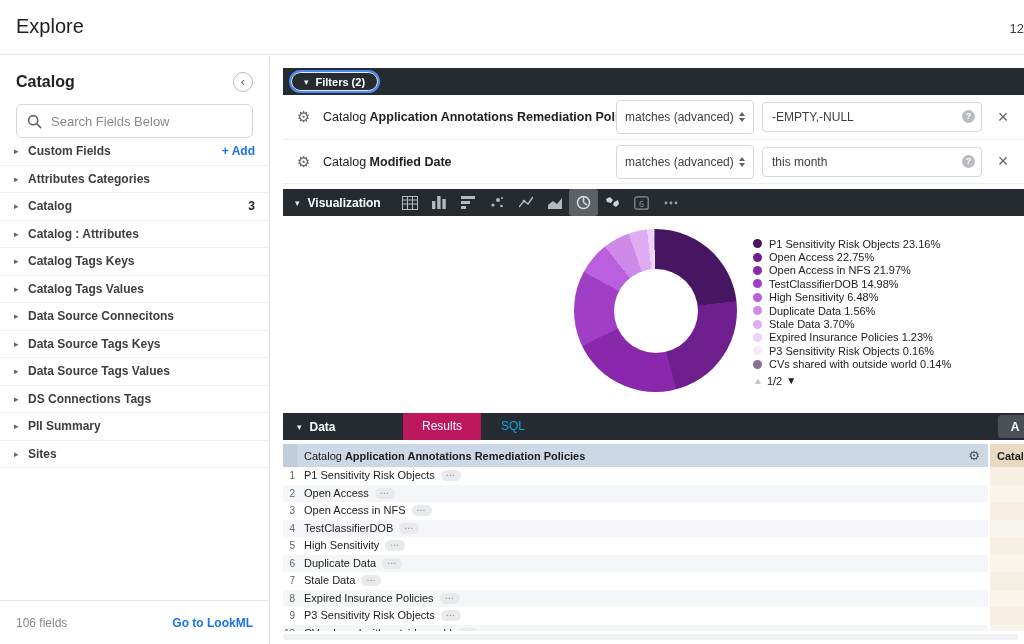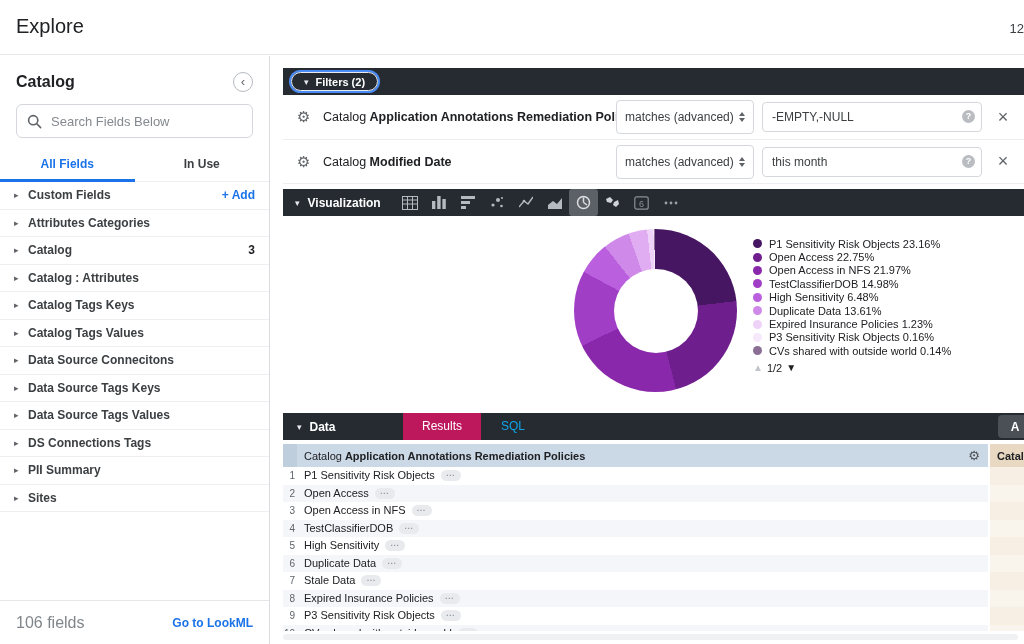--- a/index.html
+++ b/index.html
@@ -32,21 +32,21 @@
   .field-list { list-style:none; }
   .field-item { height:27.5px; display:flex; align-items:center; border-bottom:1px solid #edeff1;
     padding:0 14px 0 14px; cursor:pointer; }
   .field-caret { color:#5f6368; font-size:9px; width:14px; flex:none; }
   .field-label { font-size:12px; font-weight:700; color:#3c4043; flex:1;
     white-space:nowrap; overflow:hidden; }
   .field-action { font-size:12px; font-weight:700; color:#1a73e8; }
   .field-count { font-size:12px; font-weight:700; color:#202124; }
   .sidebar-footer { position:absolute; left:0; right:0; bottom:0; height:44px;
     border-top:1px solid #e4e6e8; display:flex; align-items:center; justify-content:space-between; padding:0 16px; }
-  .fields-count { font-size:16px; color:#80868b; }
+  .fields-count { font-size:12px; color:#80868b; }
   .lookml-link { font-size:12px; font-weight:700; color:#1a73e8; text-decoration:none; cursor:pointer; }
 
   
   .main { position:absolute; left:283px; right:0; top:55px; bottom:0; background:#fff; }
   .bar { background:#262b31; height:27px; display:flex; align-items:center; color:#fff; }
   .bar-caret { font-size:9px; color:#e8eaed; }
   .bar-label { font-size:12px; font-weight:700; color:#fff;text-align:center; }
 
   
   .filters-bar { margin-top:13px; padding-left:8px; }
@@ -141,25 +141,20 @@
     <span class="sidebar-title">Catalog</span>
     <span class="collapse-btn">‹</span>
   </div>
   <div class="searchbox">
     <svg width="15" height="15" viewBox="0 0 15 15">
       <circle cx="6.2" cy="6.2" r="4.6" fill="none" stroke="#5f6368" stroke-width="1.6"></circle>
       <line x1="9.8" y1="9.8" x2="13.6" y2="13.6" stroke="#5f6368" stroke-width="1.6" stroke-linecap="round"></line>
     </svg>
     <input placeholder="Search Fields Below" style="">
   </div>
-  <div class="sb-tabs">
-    <div class="sb-tab active">All Fields</div>
-    <div class="sb-tab">In Use</div>
-    <div class="sb-tab-underline"></div>
-  </div>
   <ul class="field-list" id="field-list">
       <li class="field-item">
     <span class="field-caret">▸</span>
     <span class="field-label">Custom Fields</span>
     <span class="field-action">+ Add</span>
 
   </li>
       <li class="field-item">
     <span class="field-caret">▸</span>
     <span class="field-label">Attributes Categories</span>
@@ -363,21 +358,25 @@
           <div class="legend-item">
     <span class="legend-dot" style="background: rgb(161, 62, 198);"></span>
     <span class="legend-text">TestClassifierDOB 14.98%</span>
   </div>
           <div class="legend-item">
     <span class="legend-dot" style="background: rgb(186, 95, 221);"></span>
     <span class="legend-text">High Sensitivity 6.48%</span>
   </div>
           <div class="legend-item">
     <span class="legend-dot" style="background: rgb(207, 138, 233);"></span>
-    <span class="legend-text">Duplicate Data 13.61%</span>
+    <span class="legend-text">Duplicate Data 1.56%</span>
+  </div>
+          <div class="legend-item">
+    <span class="legend-dot" style="background: rgb(224, 173, 242);"></span>
+    <span class="legend-text">Stale Data 3.70%</span>
   </div>
           <div class="legend-item">
     <span class="legend-dot" style="background: rgb(238, 210, 248);"></span>
     <span class="legend-text">Expired Insurance Policies 1.23%</span>
   </div>
           <div class="legend-item">
     <span class="legend-dot" style="background: rgb(247, 233, 252);"></span>
     <span class="legend-text">P3 Sensitivity Risk Objects 0.16%</span>
   </div>
           <div class="legend-item">

